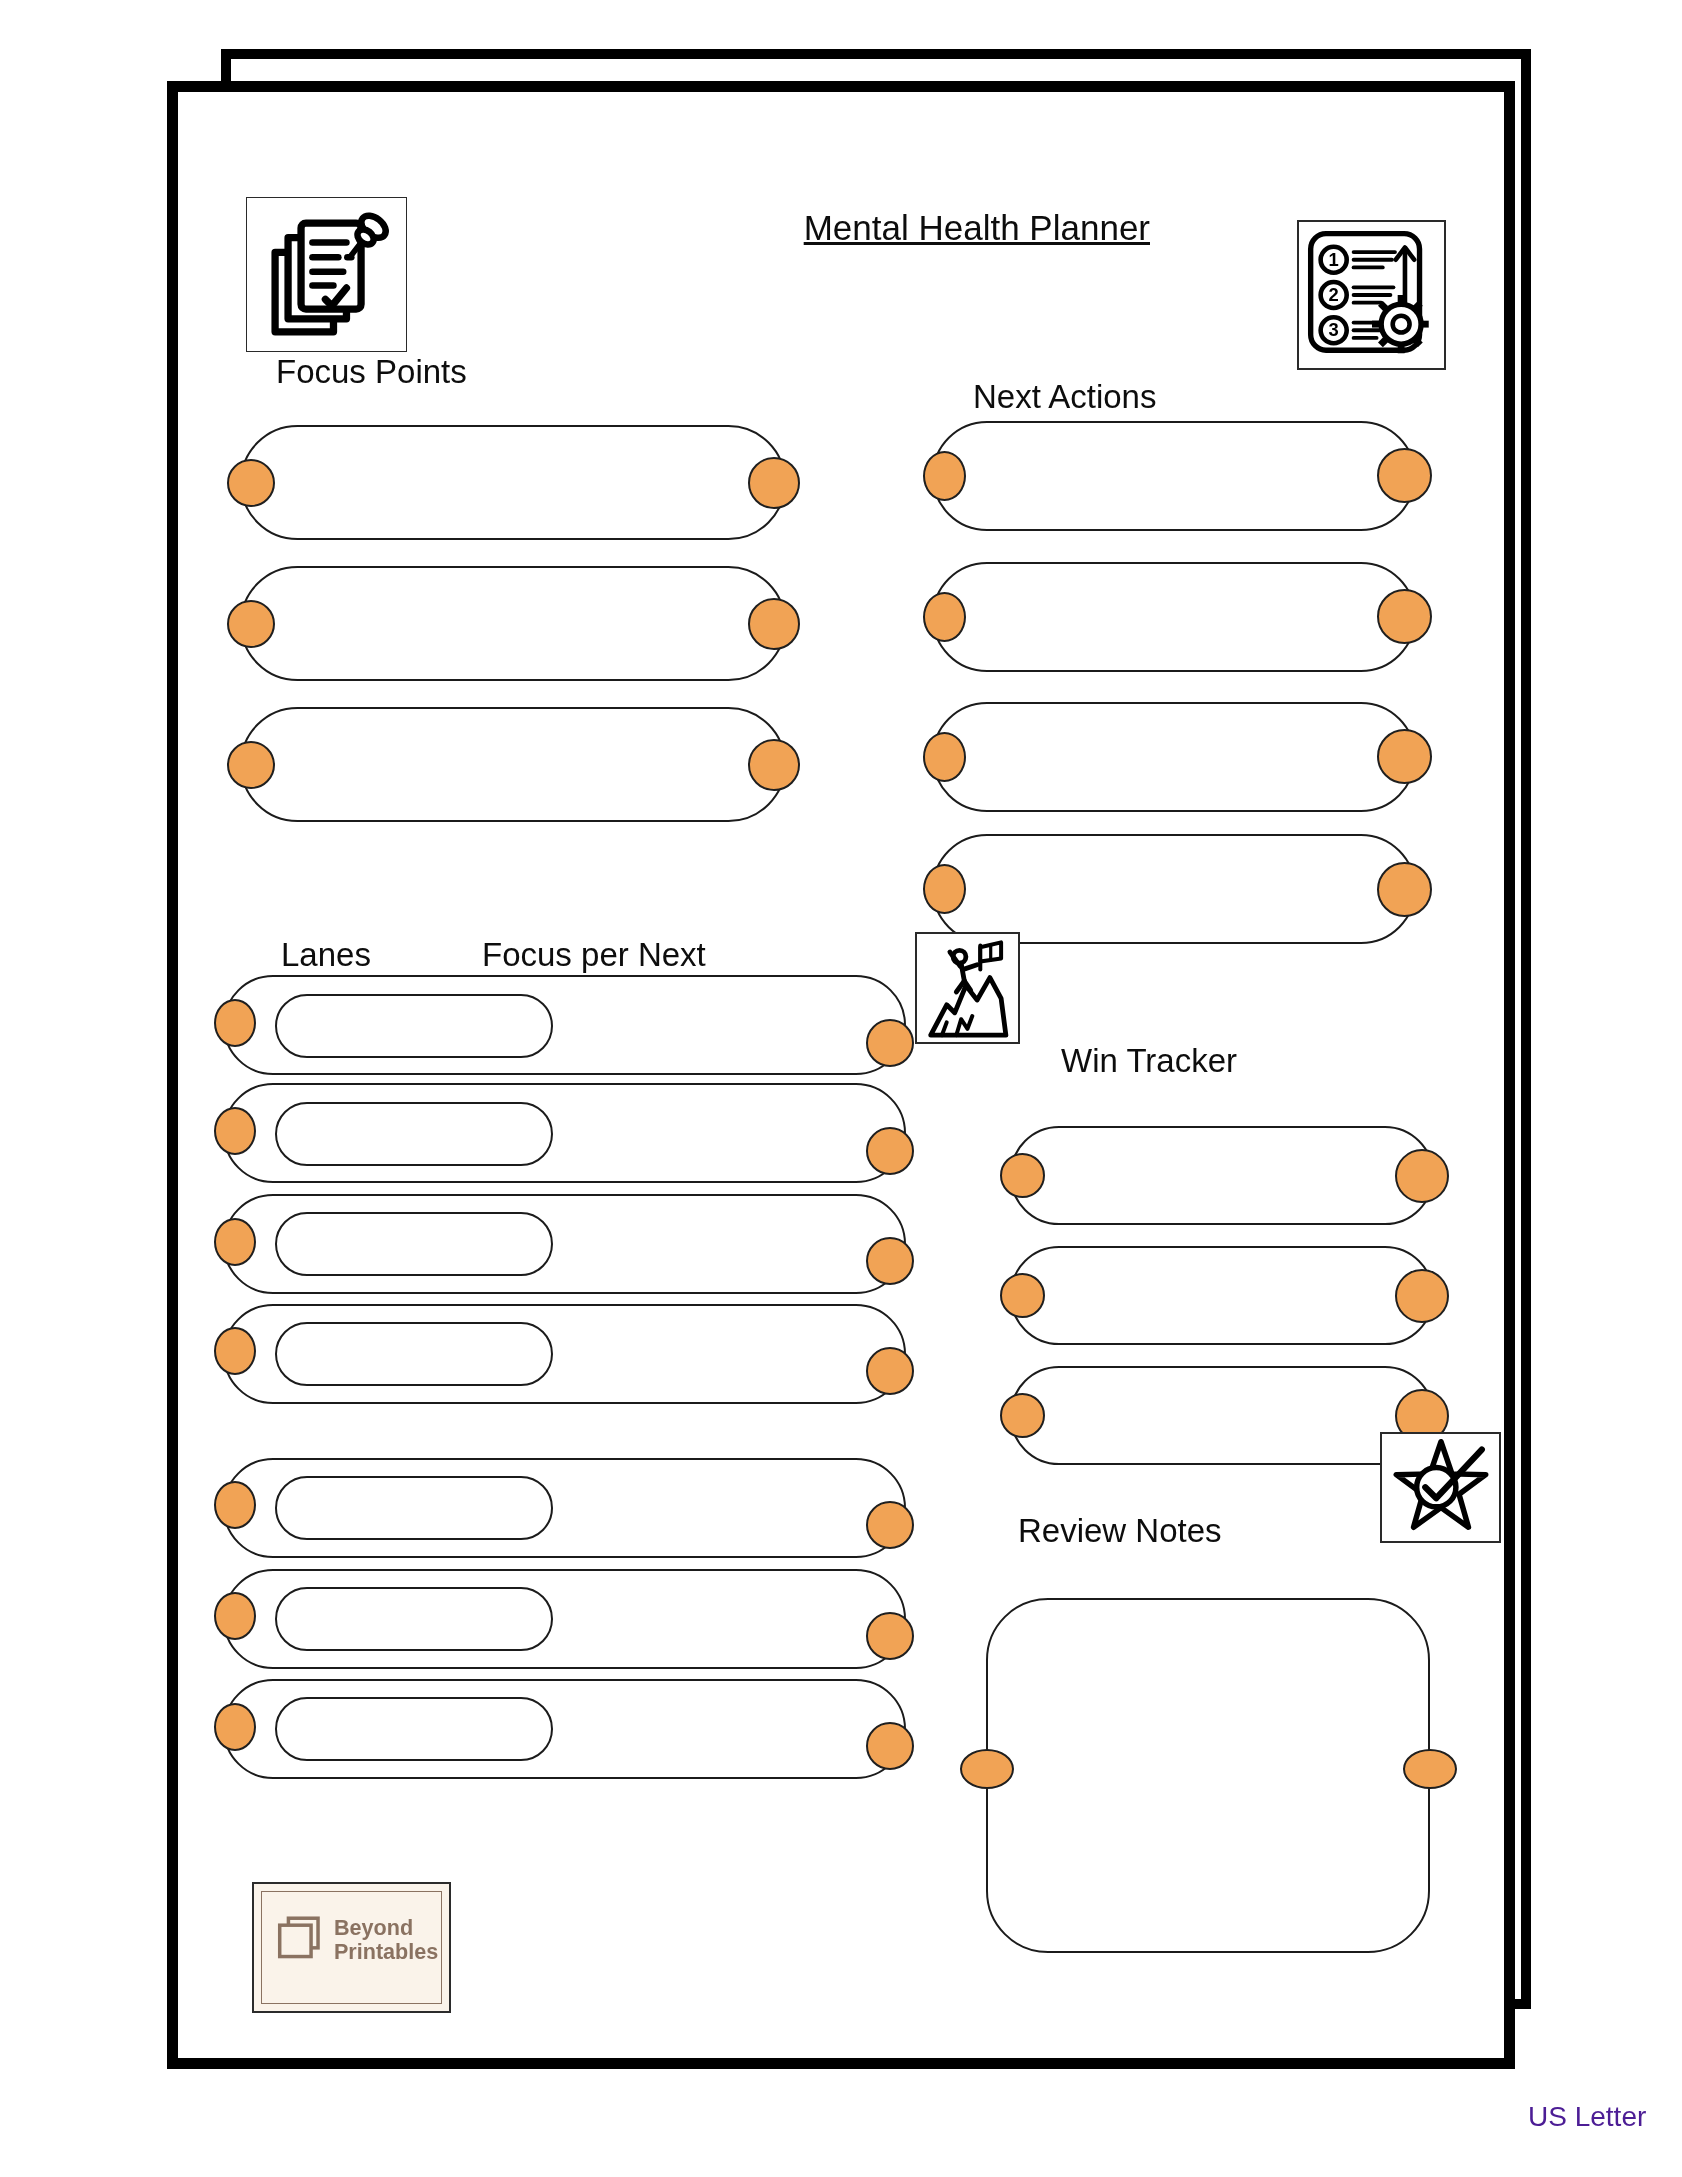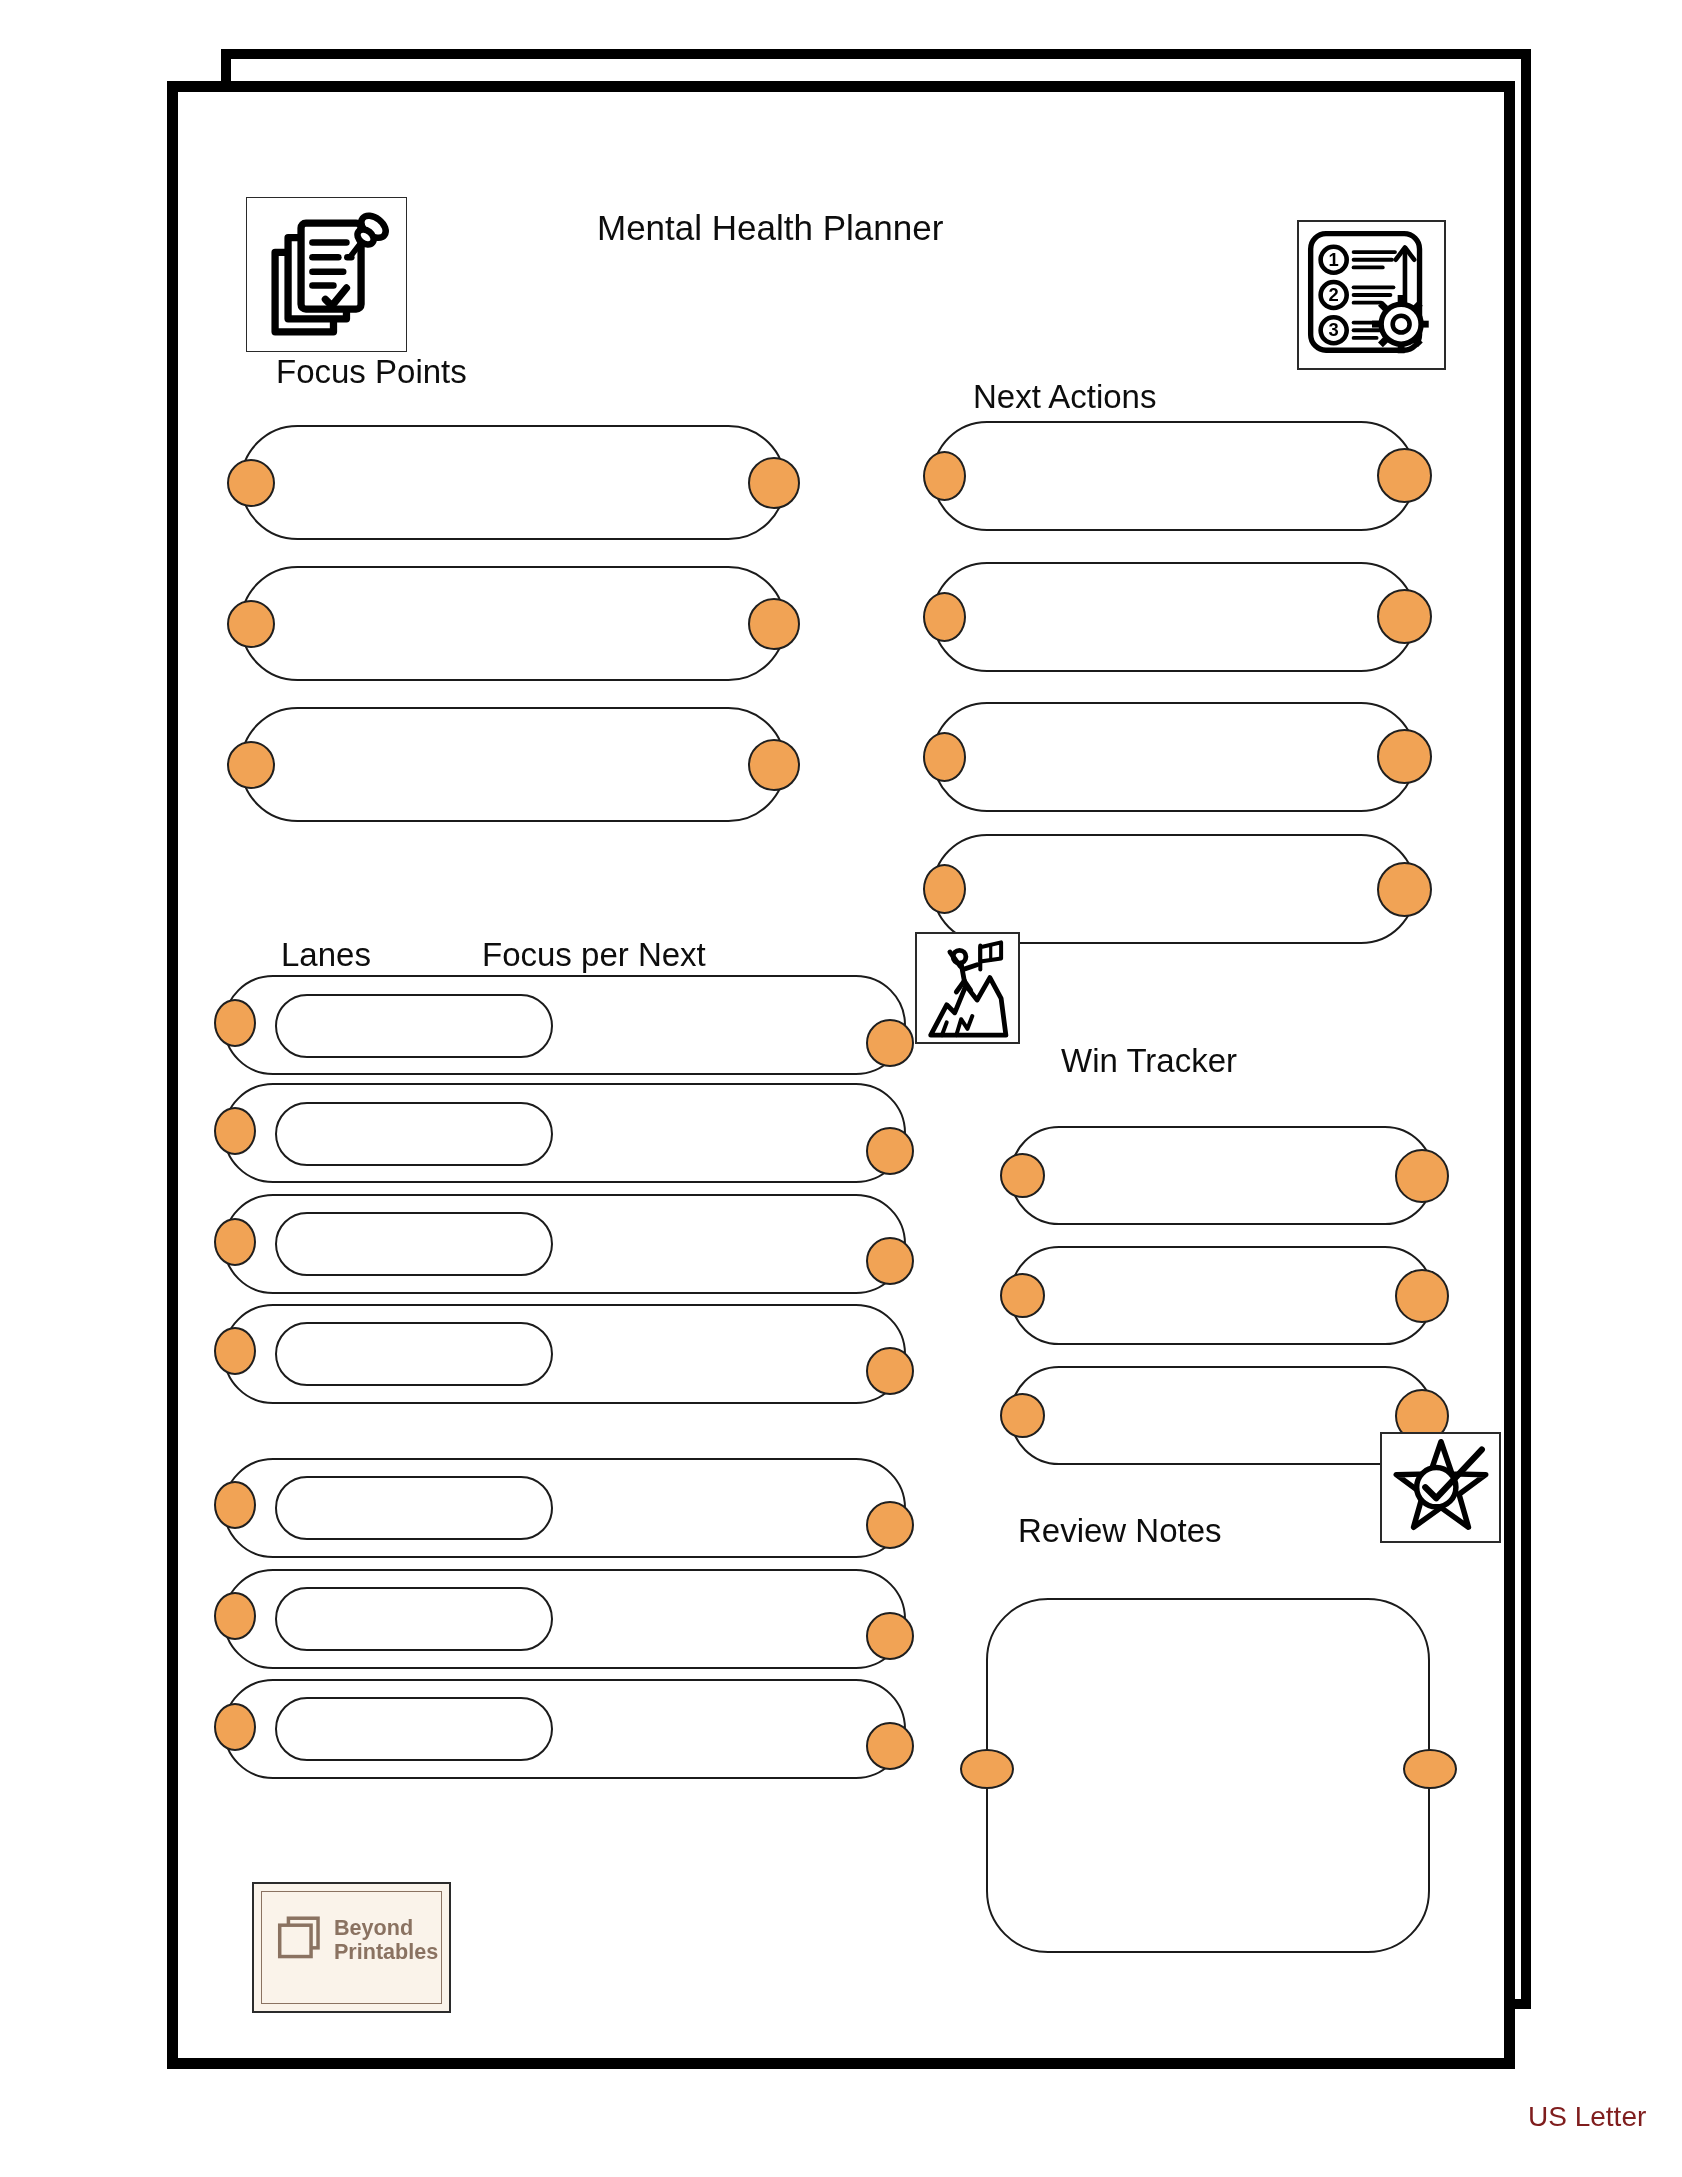--- a/index.html
+++ b/index.html
@@ -5,38 +5,38 @@
   html,body{margin:0;padding:0;background:#ffffff;}
   .canvas{position:relative;width:1683px;height:2177px;background:#ffffff;overflow:hidden;
           font-family:"Liberation Sans", sans-serif;color:#111;}
   .back-sheet{position:absolute;left:221px;top:49px;width:1310px;height:1960px;
               box-sizing:border-box;border:10.4px solid #000;background:#fff;}
   .page{position:absolute;left:167px;top:81px;width:1348px;height:1988px;
         box-sizing:border-box;border:11.2px solid #000;background:#fff;}
   .icon-box{position:absolute;box-sizing:border-box;border:1.7px solid #2a2a2a;background:#fff;
             display:flex;align-items:center;justify-content:center;}
   .label{position:absolute;font-size:33px;color:#0d0d0d;white-space:nowrap;}
-  .title{position:absolute;left:597px;top:208px;width:553px;text-align:left;
-         font-size:35px;color:#0d0d0d;}
+  .title{position:absolute;left:597px;top:208px;width:553px;text-align:right;
+         font-size:35px;color:#0d0d0d;text-decoration:underline;}
   .pill{position:absolute;box-sizing:border-box;border:2.6px solid #1b1b1b;background:#fff;}
   .inner-pill{position:absolute;box-sizing:border-box;border:2.6px solid #1b1b1b;background:#fff;
               border-radius:32px;}
   .dot{position:absolute;box-sizing:border-box;background:#F1A355;border:2.6px solid #1f1f1f;
        border-radius:50%;}
   .review-box{position:absolute;left:986px;top:1598px;width:444px;height:355px;
               box-sizing:border-box;border:2.6px solid #1b1b1b;border-radius:62px;background:#fff;}
   .logo-box{position:absolute;left:236px;top:1882px;width:199px;height:131px;
             box-sizing:border-box;border:2.6px solid #2b2b2b;background:#faf3ea;margin-left:16px;}
   .logo-inner{position:absolute;left:7px;top:7px;right:7px;bottom:7px;
               border:1.7px solid #8a7261;}
   .logo-content{position:absolute;left:17.3px;top:29px;display:flex;align-items:center;gap:8.6px;}
   .logo-text{font-size:21.6px;font-weight:700;line-height:1.12;color:#8a7261;}
   .url{position:absolute;left:519px;top:2025px;width:571px;text-align:center;font-size:26px;
        color:#1c1c1c;text-decoration:underline;}
-  .size-label{position:absolute;left:1528px;top:2101px;font-size:28px;color:#7f1d1d;}
+  .size-label{position:absolute;left:1528px;top:2101px;font-size:28px;color:#4c1d95;}
   svg{display:block;}
 </style>
 </head>
 <body>
 
 <div class="canvas">
 
   <div class="back-sheet"></div>
   <div class="page"></div>
 

